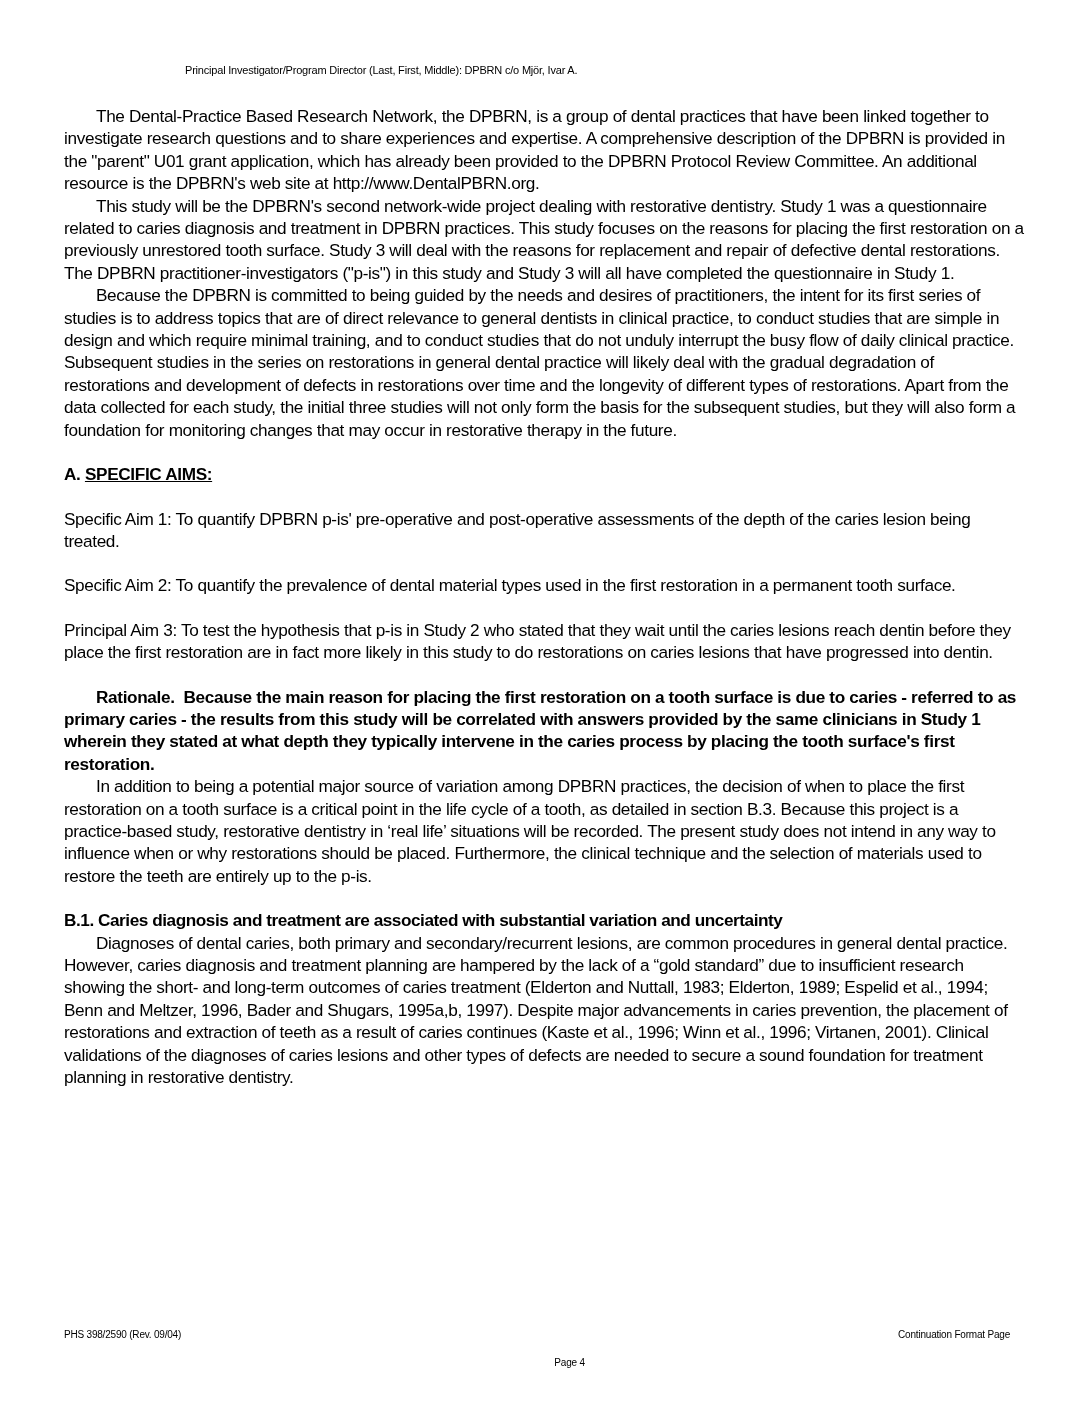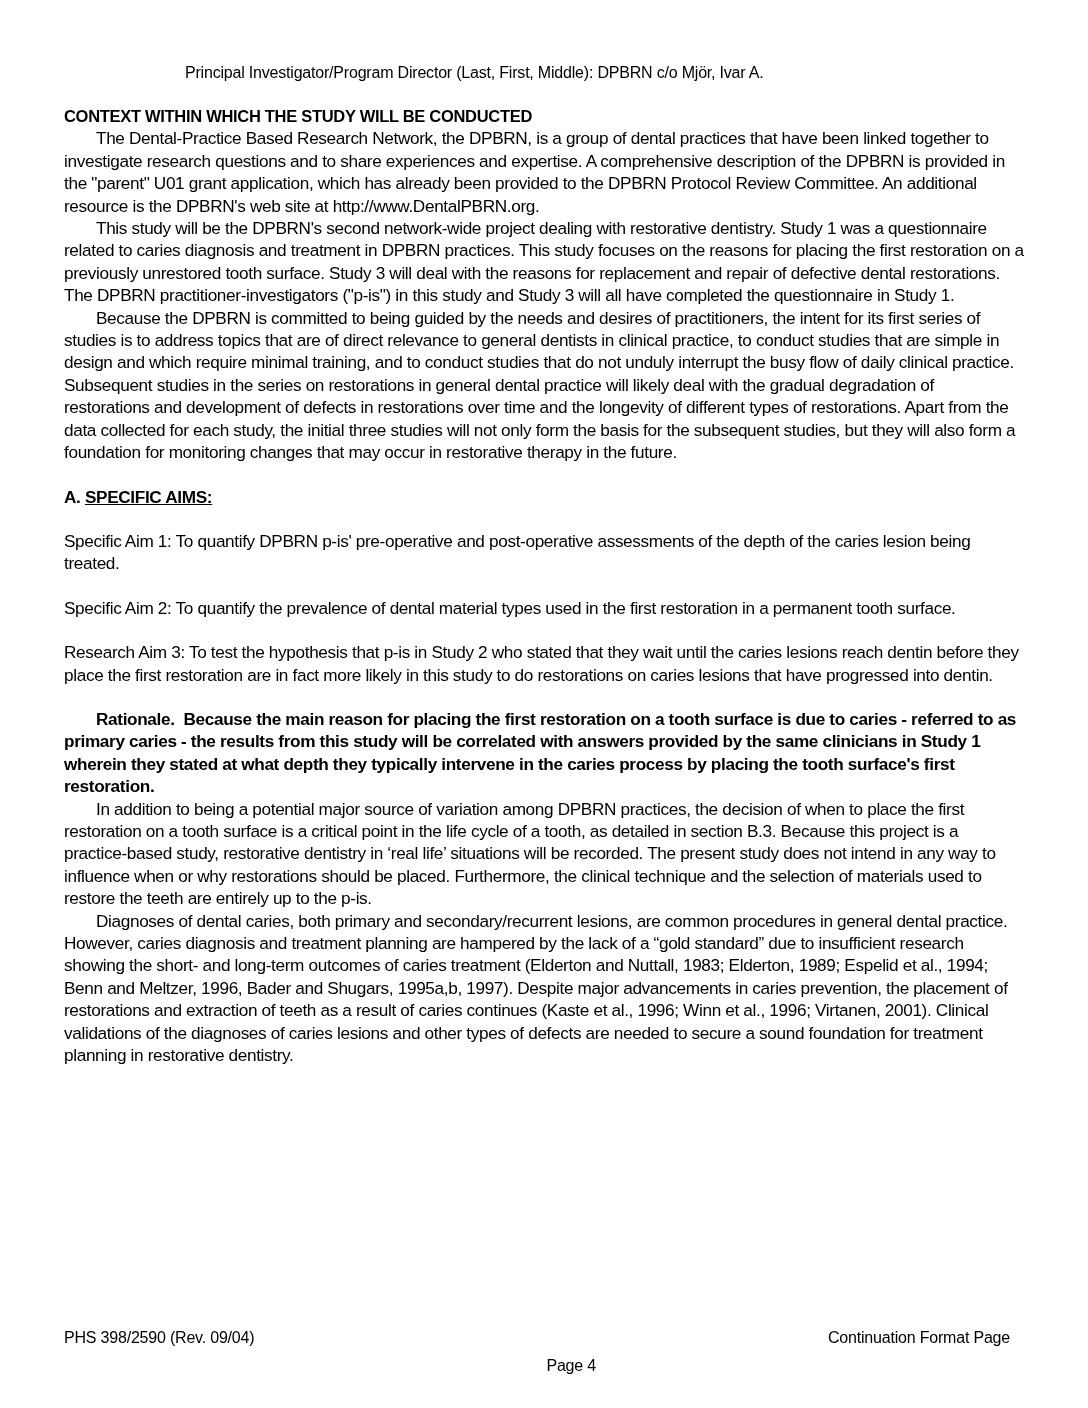--- a/index.html
+++ b/index.html
@@ -2,67 +2,67 @@
 <html><head>
   <meta charset="utf-8">
   <style>
     html, body { margin: 0; padding: 0; background: #ffffff; }
     body {
       width: 1088px; height: 1408px; position: relative; overflow: hidden;
       font-family: "Liberation Sans", sans-serif; color: #000;
     }
     .header {
       position: absolute; top: 64px; left: 185px;
-      font-size: 16px; letter-spacing: -0.2px;
+      font-size: 11px; letter-spacing: -0.2px;
     }
     .content {
       position: absolute; top: 105px; left: 64px; width: 960px;
       font-size: 17.2px; line-height: 22.4px; letter-spacing: -0.35px;
     }
     .content p { margin: 0; }
     .indent { text-indent: 32px; }
     .h-main { font-weight: bold; font-size: 16.5px; letter-spacing: -0.3px; }
     .section-head { font-weight: bold; margin-top: 22px !important; }
     .section-head u { text-decoration: underline; }
     .aim { margin-top: 22px !important; }
     .aim b { font-weight: normal; }
     .rationale { margin-top: 22px !important; font-weight: bold; }
     .sub-head { font-weight: bold; margin-top: 22px !important; letter-spacing: -0.45px; }
     .footer {
       position: absolute; top: 1329px; left: 64px; width: 946px;
-      font-size: 16px; display: flex; justify-content: space-between;
+      font-size: 10px; display: flex; justify-content: space-between;
       letter-spacing: -0.2px;
     }
     .footer span:nth-child(2) { margin-left: 60px; margin-top: 28px; }
   </style>
 </head>
 <body>
 
 <div class="header">
   <span>Principal Investigator/Program Director (Last, First, Middle): DPBRN c/o Mjör, Ivar A.</span>
 </div>
 
 <div class="content">
-  <p class="h-main">CONTEXT WITHIN WHICH THE STUDY WILL BE CONDUCTED</p>
   <p class="indent">The Dental-Practice Based Research Network, the DPBRN, is a group of dental practices that have been linked together to investigate research questions and to share experiences and expertise.  A comprehensive description of the DPBRN is provided in the "parent" U01 grant application, which has already been provided to the DPBRN Protocol Review Committee.  An additional resource is the DPBRN's web site at http://www.DentalPBRN.org.</p>
   <p class="indent">This study will be the DPBRN's second network-wide project dealing with restorative dentistry.  Study 1 was a questionnaire related to caries diagnosis and treatment in DPBRN practices.  This study focuses on the reasons for placing the first restoration on a previously unrestored tooth surface.  Study 3 will deal with the reasons for replacement and repair of defective dental restorations.  The DPBRN practitioner-investigators ("p-is") in this study and Study 3 will all have completed the questionnaire in Study 1.</p>
   <p class="indent">Because the DPBRN is committed to being guided by the needs and desires of practitioners, the intent for its first series of studies is to address topics that are of direct relevance to general dentists in clinical practice, to conduct studies that are simple in design and which require minimal training, and to conduct studies that do not unduly interrupt the busy flow of daily clinical practice.  Subsequent studies in the series on restorations in general dental practice will likely deal with the gradual degradation of restorations and development of defects in restorations over time and the longevity of different types of restorations.  Apart from the data collected for each study, the initial three studies will not only form the basis for the subsequent studies, but they will also form a foundation for monitoring changes that may occur in restorative therapy in the future.</p>
 
   <p class="section-head"><span>A. </span><u>SPECIFIC AIMS:</u></p>
 
   <p class="aim"><b>Specific Aim 1</b><span>: </span><span>To quantify DPBRN p-is' pre-operative and post-operative assessments of the depth of the caries lesion being treated.</span></p>
 
   <p class="aim"><b>Specific Aim 2:</b><span> </span><span>To quantify the prevalence of dental material types used in the first restoration in a permanent tooth surface.</span></p>
 
-  <p class="aim"><b>Research Aim 3:</b><span> </span><span>To test the hypothesis that p-is in Study 2 who stated that they wait until the caries lesions reach dentin before they place the first restoration are in fact more likely in this study to do restorations on caries lesions that have progressed into dentin.</span></p>
+  <p class="aim"><b>Principal Aim 3:</b><span> </span><span>To test the hypothesis that p-is in Study 2 who stated that they wait until the caries lesions reach dentin before they place the first restoration are in fact more likely in this study to do restorations on caries lesions that have progressed into dentin.</span></p>
 
   <p class="indent rationale"><b>Rationale.</b>&nbsp; <span>Because the main reason for placing the first restoration on a tooth surface is due to caries - referred to as primary caries - the results from this study will be correlated with answers provided by the same clinicians in Study 1 wherein they stated at what depth they typically intervene in the caries process by placing the tooth surface's first restoration.</span></p>
   <p class="indent">In addition to being a potential major source of variation among DPBRN practices, the decision of when to place the first restoration on a tooth surface is a critical point in the life cycle of a tooth, as detailed in section B.3.  Because this project is a practice-based study, restorative dentistry in ‘real life’ situations will be recorded. The present study does not intend in any way to influence when or why restorations should be placed. Furthermore, the clinical technique and the selection of materials used to restore the teeth are entirely up to the p-is.</p>
 
 
+  <p class="sub-head">B.1. Caries diagnosis and treatment are associated with substantial variation and uncertainty</p>
   <p class="indent">Diagnoses of dental caries, both primary and secondary/recurrent lesions, are common procedures in general dental practice.  However, caries diagnosis and treatment planning are hampered by the lack of a “gold standard” due to insufficient research showing the short- and long-term outcomes of caries treatment (Elderton and Nuttall, 1983; Elderton, 1989; Espelid et al., 1994; Benn and Meltzer, 1996, Bader and Shugars, 1995a,b, 1997).  Despite major advancements in caries prevention, the placement of restorations and extraction of teeth as a result of caries continues (Kaste et al., 1996; Winn et al., 1996; Virtanen, 2001). Clinical validations of the diagnoses of caries lesions and other types of defects are needed to secure a sound foundation for treatment planning in restorative dentistry.</p>
 </div>
 
 <div class="footer">
   <span>PHS 398/2590 (Rev. 09/04)</span>
   <span>Page 4</span>
   <span>Continuation Format Page</span>
 </div>
 
 </body></html>

